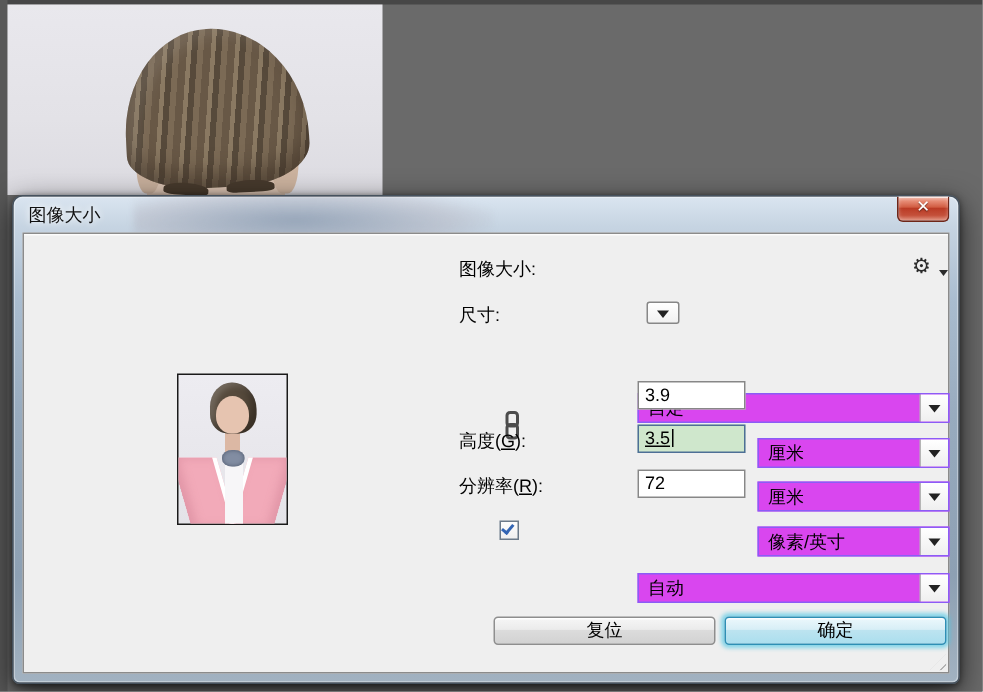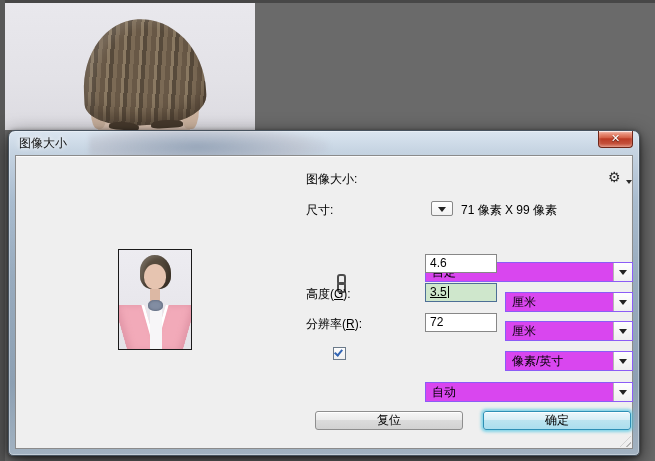--- a/index.html
+++ b/index.html
@@ -93,21 +93,21 @@
   .chain .link-bottom { top:8px; }
 
   .checkbox { position:absolute; left:317px; top:191px; width:13px; height:13px;
               background:linear-gradient(#fdfdfd,#f0f0f0); border:1px solid #6b7a8a; cursor:pointer; }
   .check-mark { position:absolute; left:2px; top:0px; width:5px; height:8px;
                 border-right:2px solid #3265b4; border-bottom:2px solid #3265b4; transform:rotate(40deg); }
   .resample-lbl { position:absolute; left:334px; top:189px; line-height:20px; white-space:nowrap; }
 
   .btn { position:absolute; top:255px; width:148px; height:19px; border-radius:3px; text-align:center;
          line-height:17px; font-size:12px; cursor:pointer; }
-  .btn-reset { left:299px; background:linear-gradient(180deg,#f6f6f6 0%,#ebebeb 45%,#dcdcdc 46%,#d2d2d2 100%);
+  .btn-reset { left:313px; background:linear-gradient(180deg,#f6f6f6 0%,#ebebeb 45%,#dcdcdc 46%,#d2d2d2 100%);
                border:1px solid #8e8e8e; box-shadow:inset 0 1px 0 #fff; }
   .btn-ok { left:467px; background:linear-gradient(180deg,#ecf8fc 0%,#d7eef6 45%,#bde4f0 46%,#abdeee 100%);
             border:1px solid #2e8fb5; box-shadow:0 0 3px 2px rgba(72,196,228,.65), inset 0 1px 0 rgba(255,255,255,.85); }
 
   .grip { position:absolute; right:1px; bottom:1px; width:11px; height:11px;
           background:repeating-linear-gradient(135deg,transparent 0 2px,#b4b4b4 2px 3px,transparent 3px 5px);
           clip-path:polygon(100% 0,100% 100%,0 100%); cursor:nwse-resize; }
 
   u { text-decoration:underline; }
 </style>
@@ -153,31 +153,30 @@
       <span class="lbl" style="top:13px">图像大小:</span>
       <div class="gear-btn">
         <span class="gear-glyph">⚙</span>
         <span class="gear-caret"></span>
       </div>
 
       <span class="lbl" style="top:44px">尺寸:</span>
       <div class="mini-dd-btn">
         <span class="tri"></span>
       </div>
-      <span class="val" style="left:445px; top:44px">71 像素 X 99 像素</span>
 
       <div class="dd dd-big" style="top:68px">
         <span class="dd-text">自定</span>
         <span class="dd-btn">
             <span class="tri"></span>
           </span>
       </div>
 
       <div class="inp" style="top:98px">
-        <span>4.6</span>
+        <span>3.9</span>
       </div>
       <div class="dd dd-unit" style="top:98px">
         <span class="dd-text">厘米</span>
         <span class="dd-btn">
             <span class="tri"></span>
           </span>
       </div>
 
       <div class="chain">
         <span class="link-top"></span>

